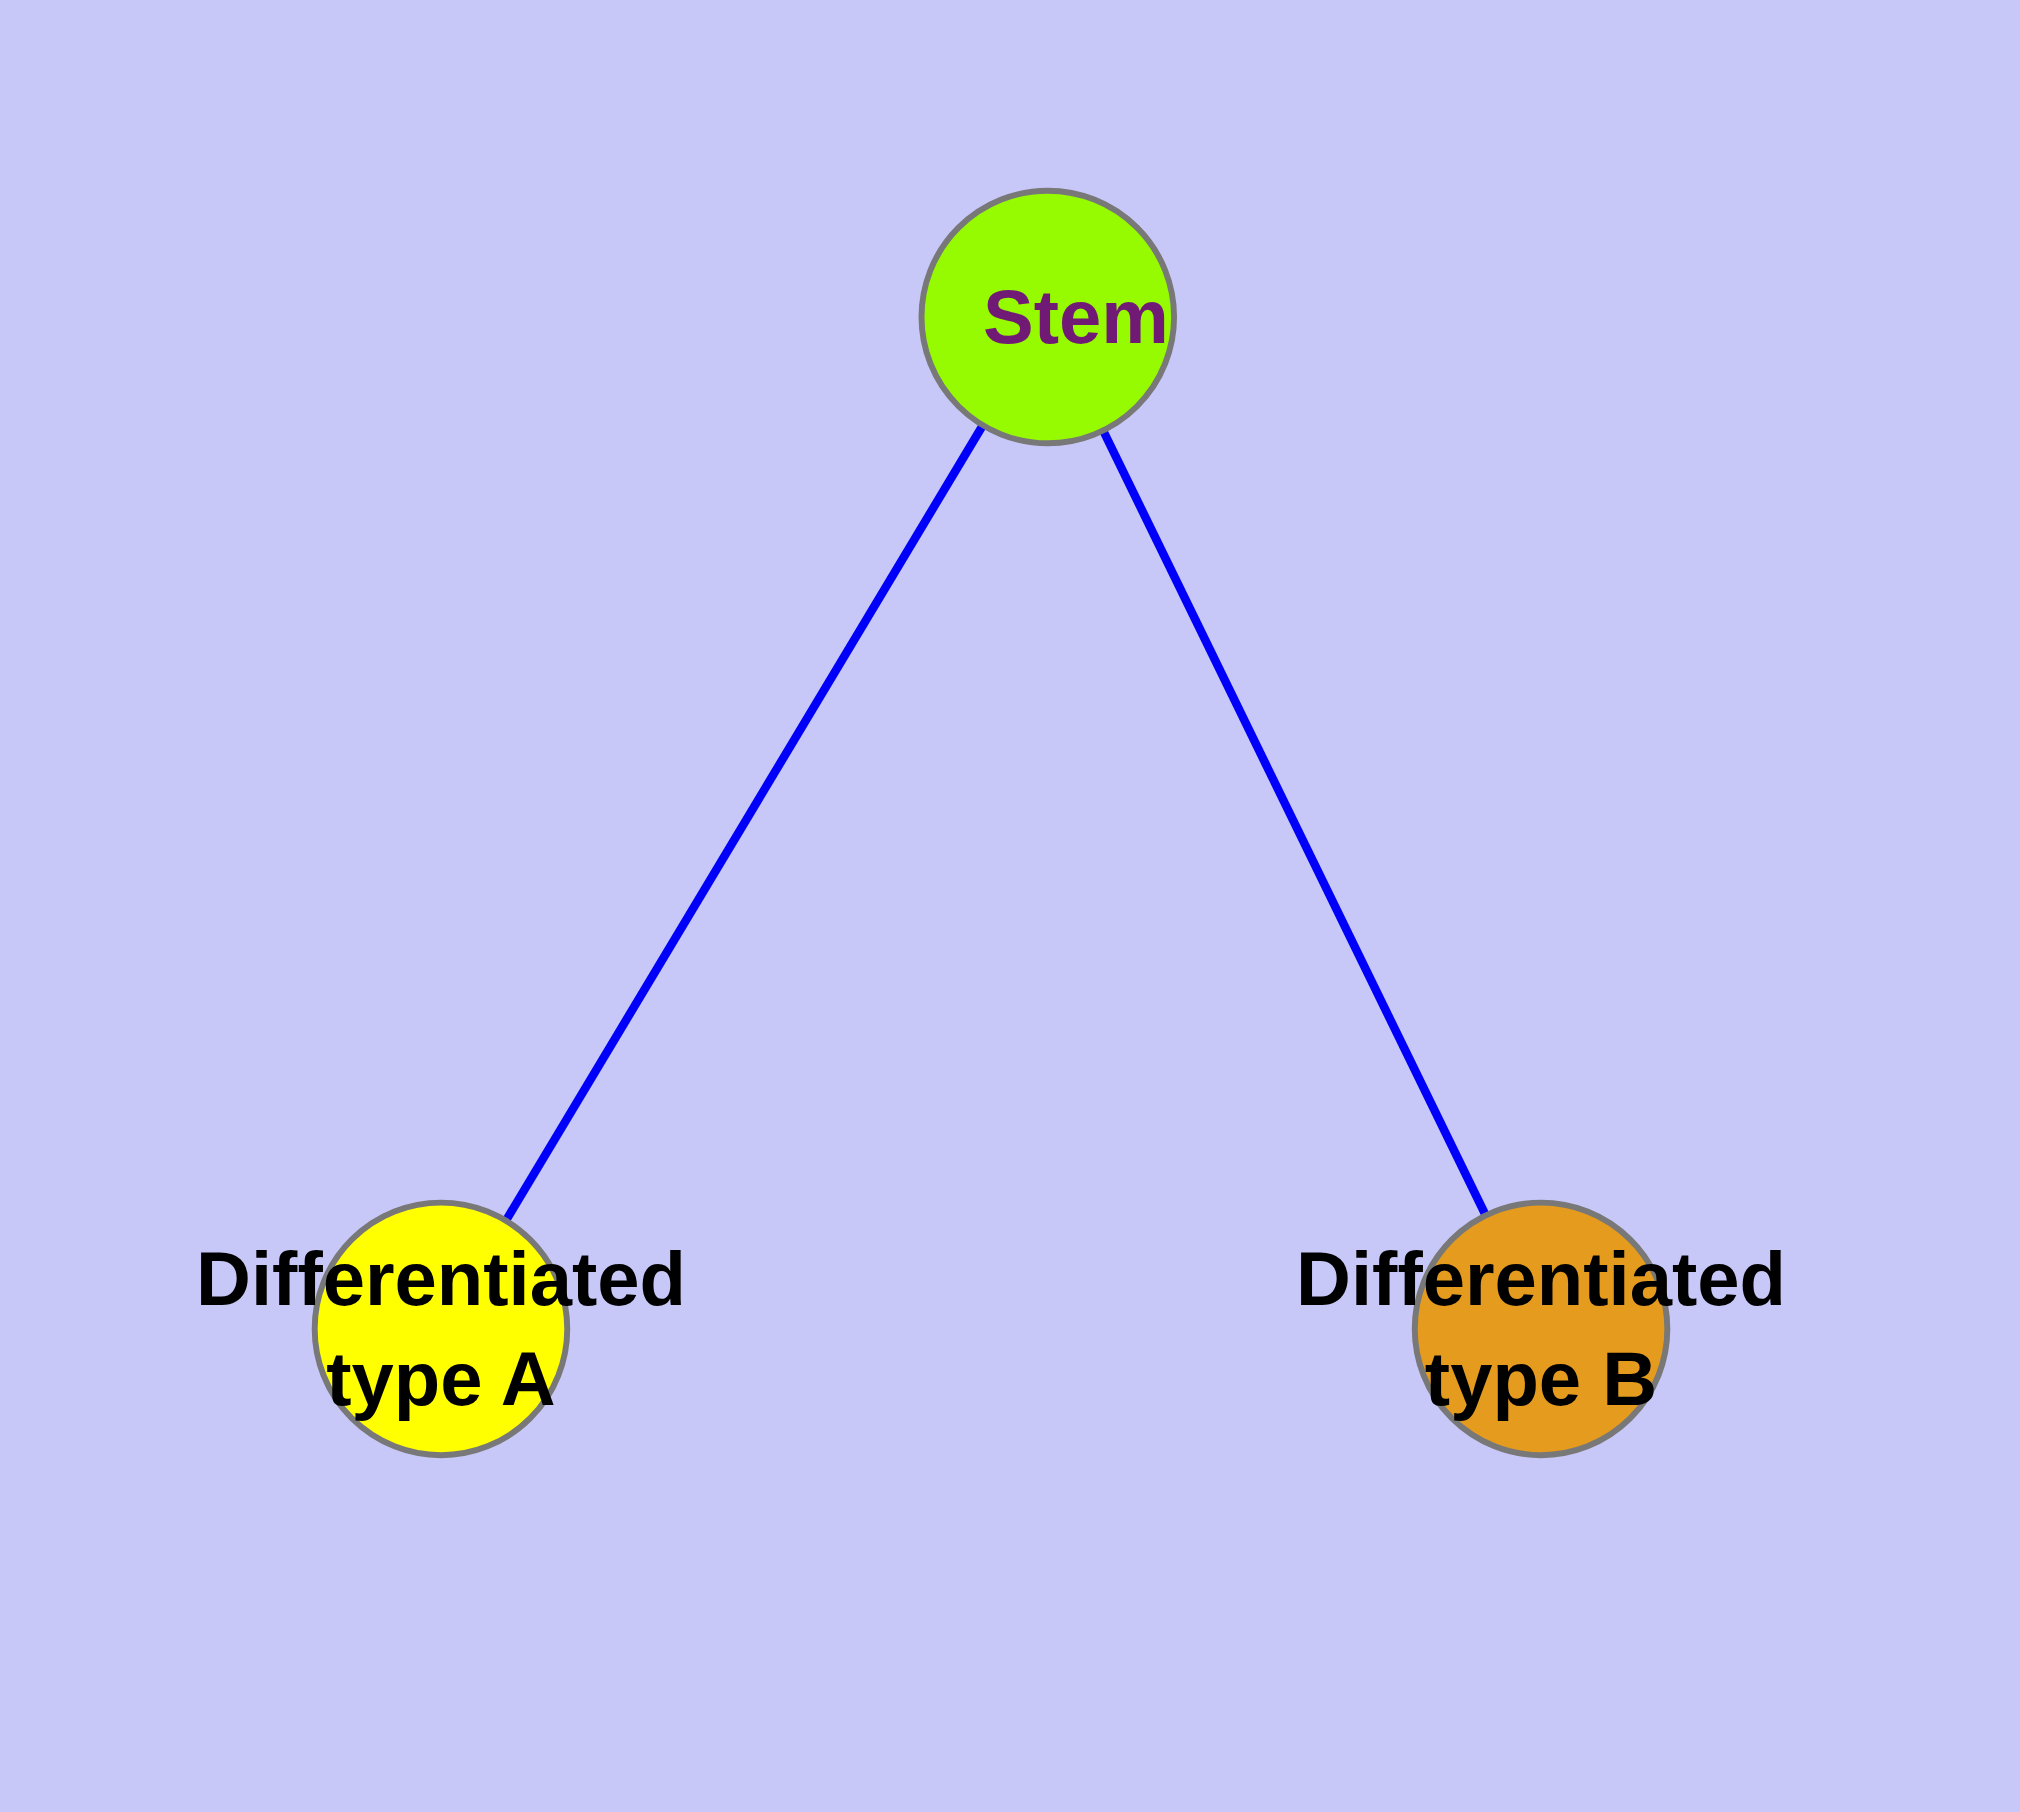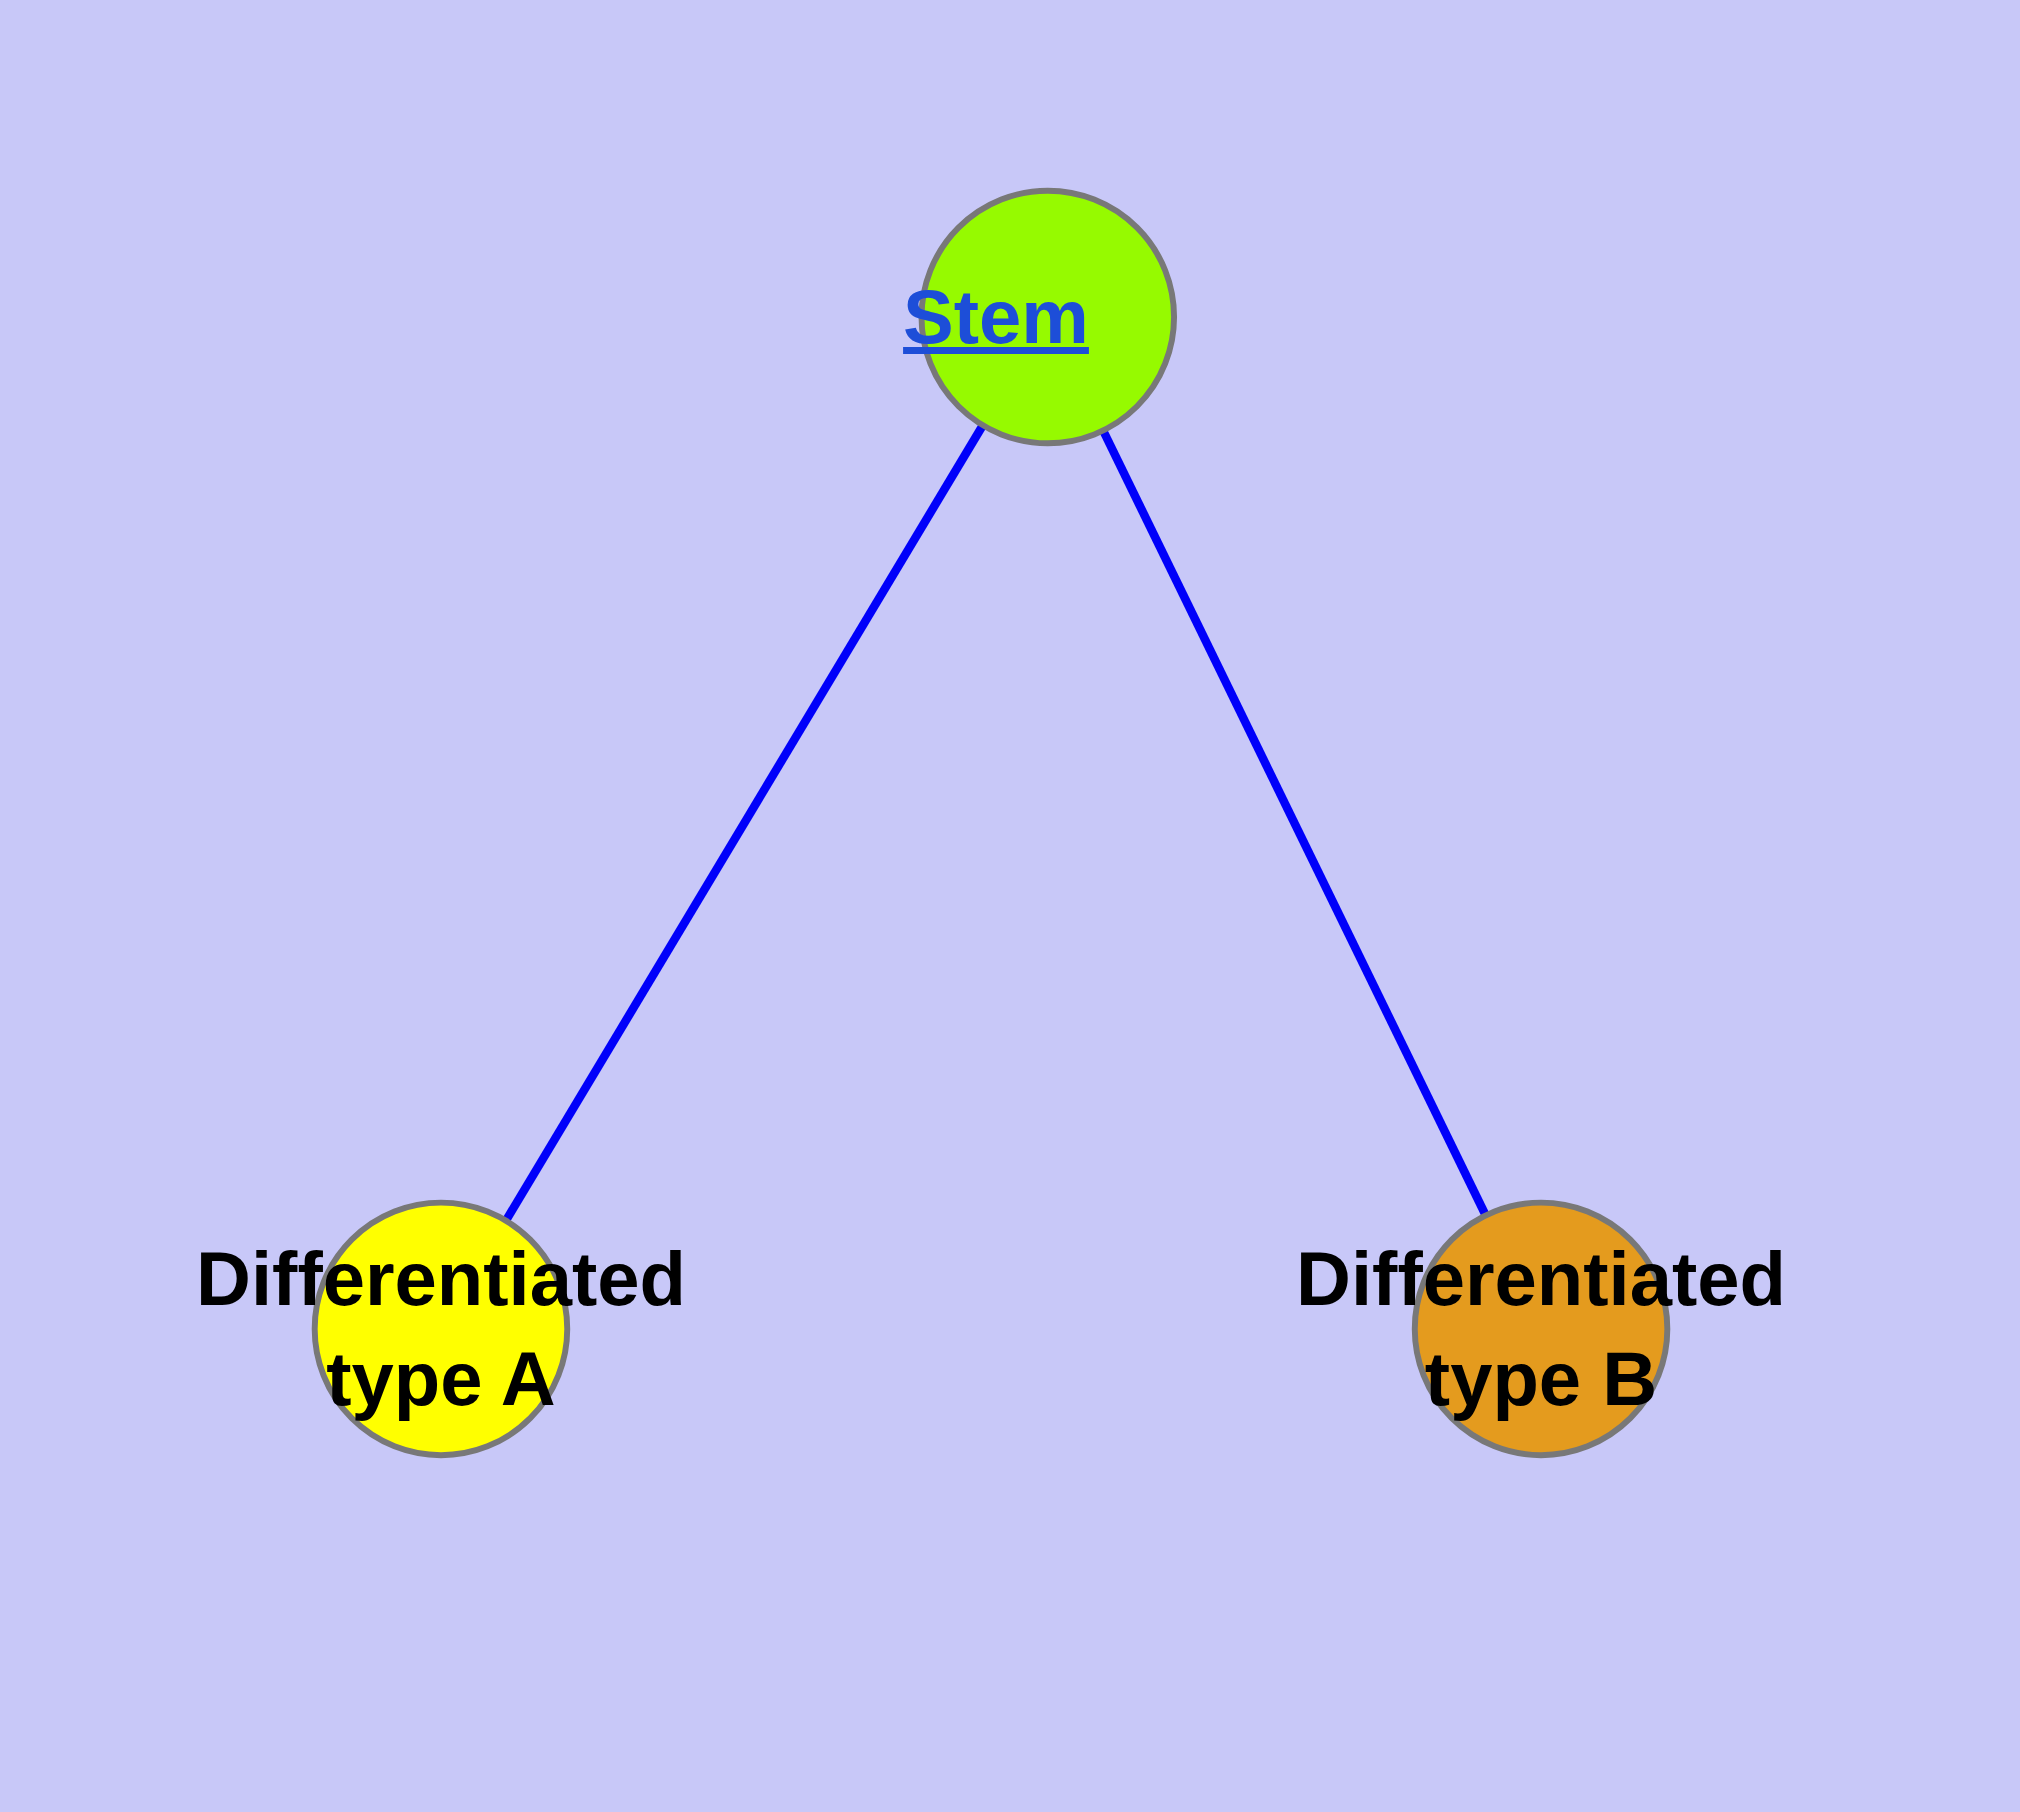--- a/index.html
+++ b/index.html
@@ -37,19 +37,19 @@
 <body style="background: rgb(200, 200, 248);">
 
 <div class="canvas" style="background: rgb(200, 200, 248);">
   <svg class="graph-svg" viewBox="0 0 2384 2138" xmlns="http://www.w3.org/2000/svg">
       <line x1="1159.3716120878246" y1="501.78532844572254" x2="596.6283879121753" y2="1440.2146715542774" stroke="#0000FA" stroke-width="10"></line>
       <line x1="1301.2853371742" y1="507.93589791408056" x2="1752.7146628258" y2="1434.0641020859193" stroke="#0000FA" stroke-width="10"></line>
       <circle cx="1236" cy="374" r="149" fill="#96FA00" stroke="#787878" stroke-width="7"></circle>
       <circle cx="520" cy="1568" r="149" fill="#FFFF00" stroke="#787878" stroke-width="7"></circle>
       <circle cx="1818" cy="1568" r="149" fill="#E49B1E" stroke="#787878" stroke-width="7"></circle>
     </svg>
-<div class="node-label" style="left: 996px; top: 317px; color: #1d4ed8; text-decoration: underline;">Stem</div>
+<div class="node-label" style="left: 1076px; top: 317px; color: #701a75;">Stem</div>
     <div class="node-label" style="left: 441px; top: 1329px; color: rgb(0, 0, 0);">Differentiated
 type A</div>
     <div class="node-label" style="left: 1541px; top: 1329px; color: rgb(0, 0, 0);">Differentiated
 type B</div>
   </div>
 
 
 </body></html>

